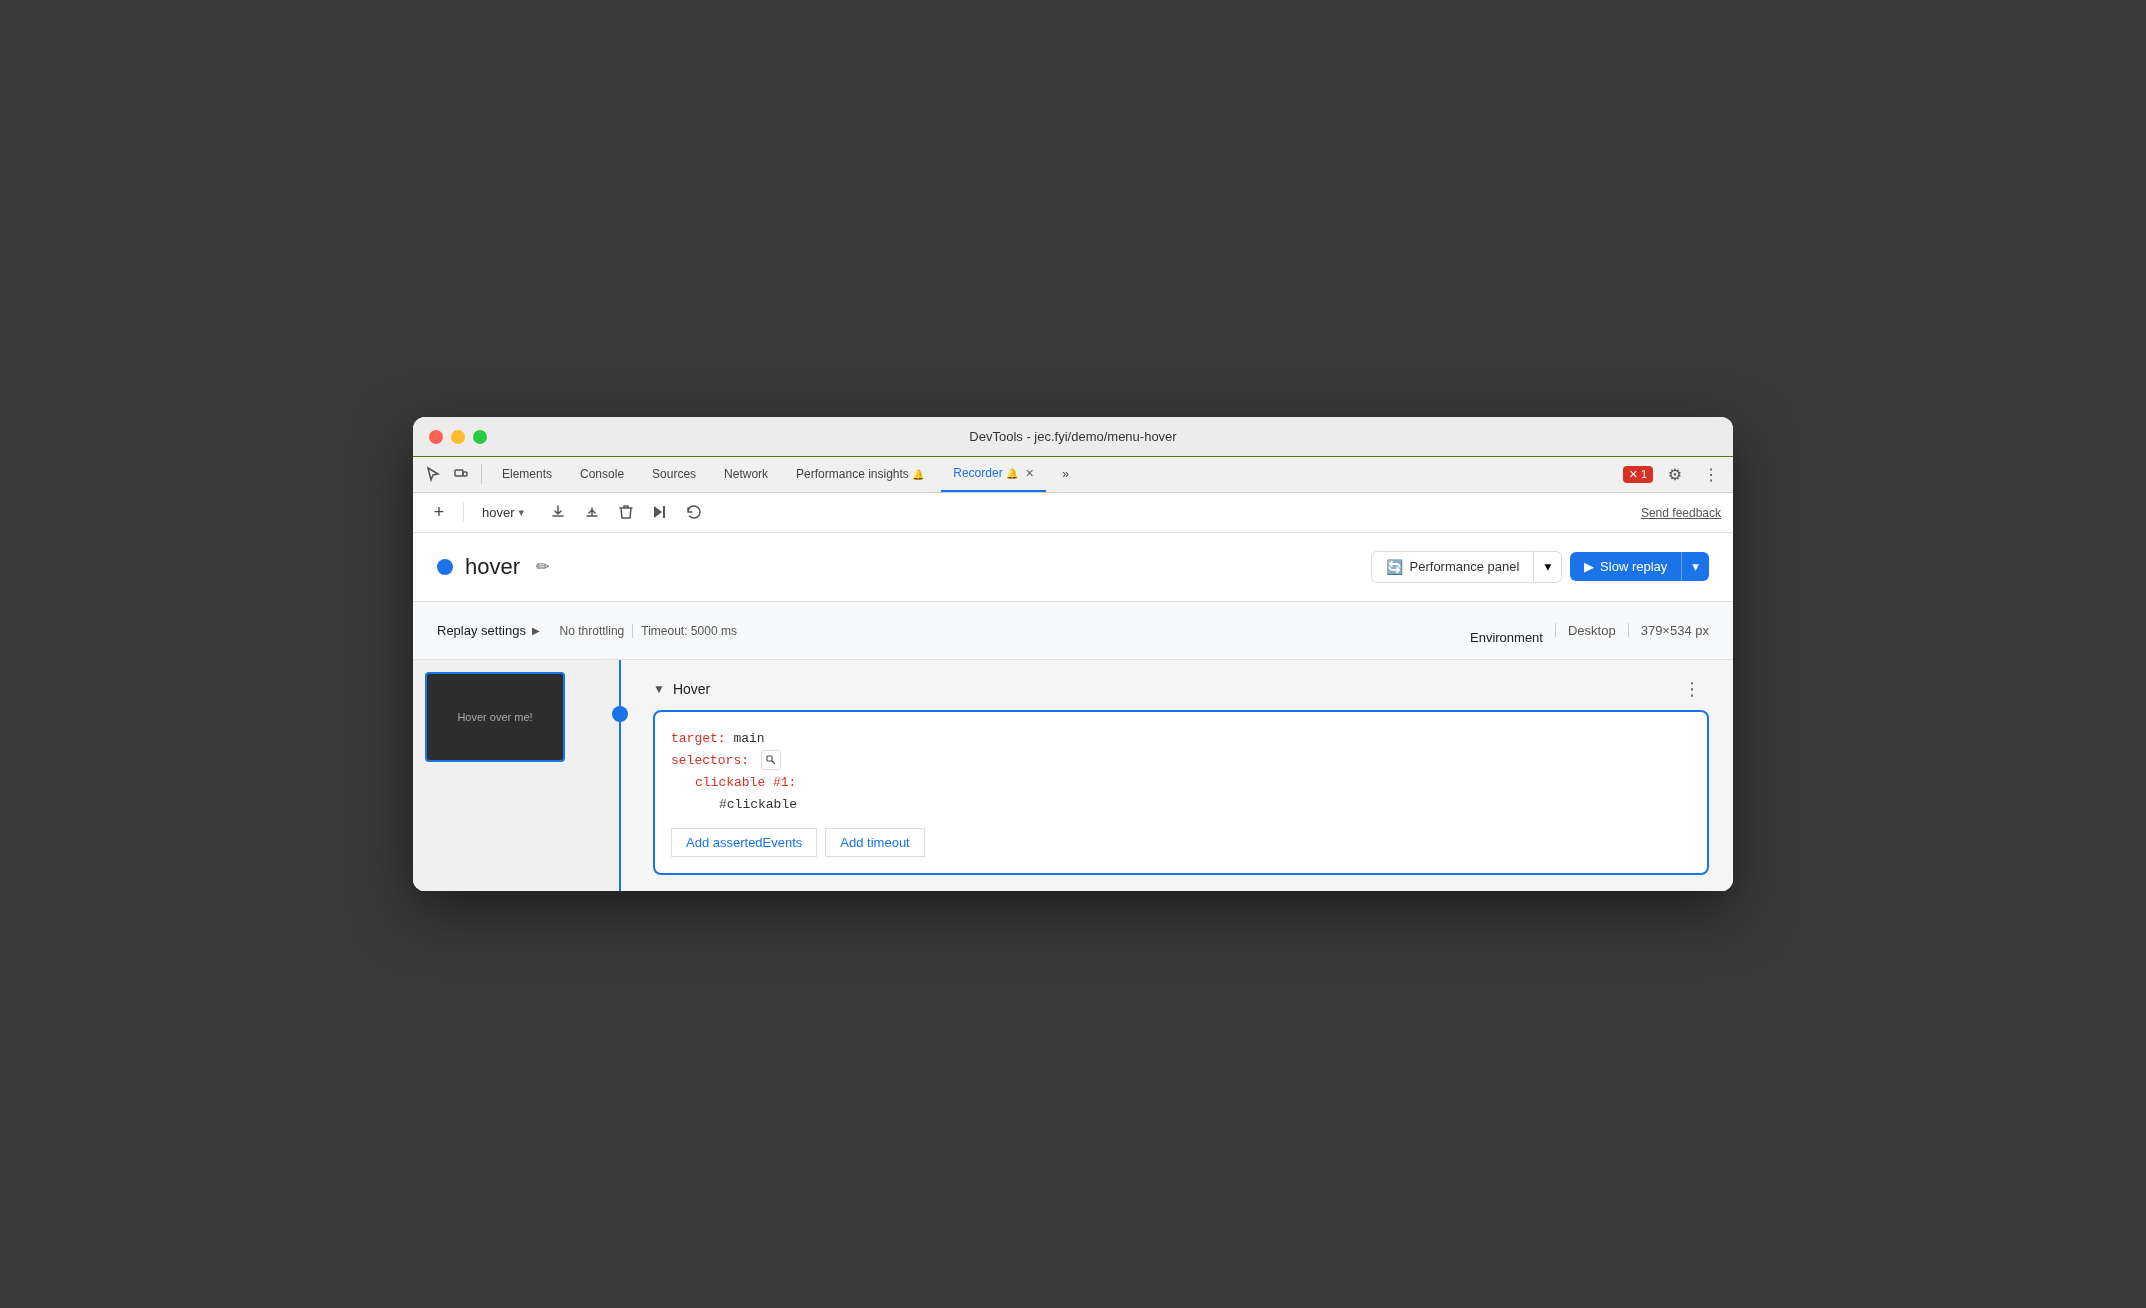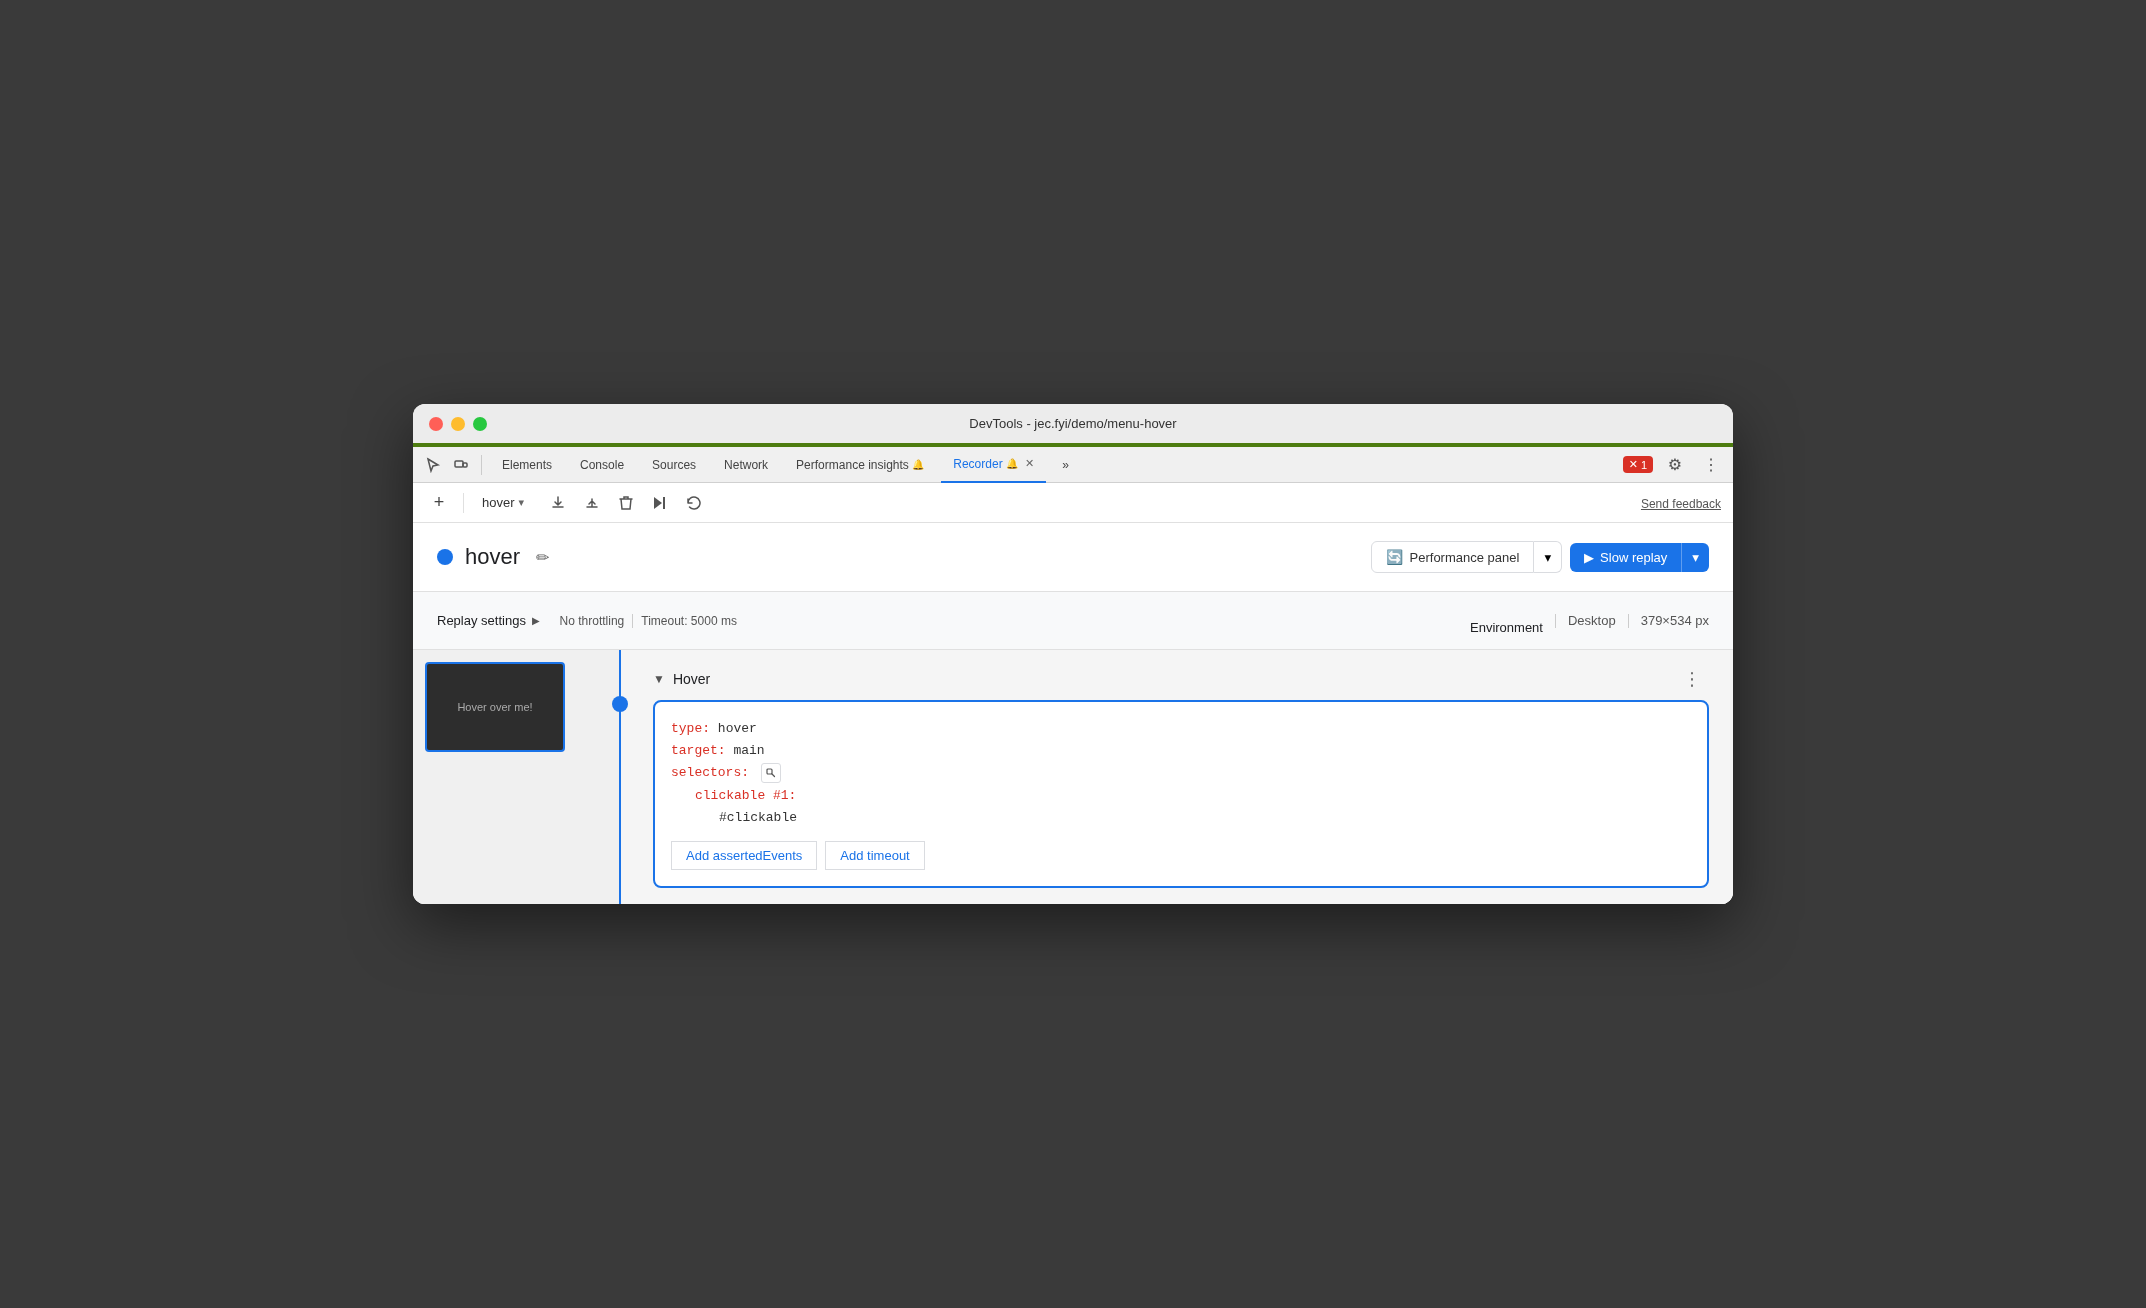--- a/index.html
+++ b/index.html
@@ -14,21 +14,21 @@
     .window {
       width: 1320px;
       background: #f5f5f5;
       border-radius: 12px;
       box-shadow: 0 20px 60px rgba(0,0,0,0.5);
       overflow: hidden;
     }
     
     .title-bar {
       background: #ececec;
-      border-bottom: 4px solid #4d7c0f;
+      border-bottom: 1px solid #4d7c0f;
       padding: 12px 16px;
       display: flex;
       align-items: flex-end;
       justify-content: center;
       position: relative;
     }
     .traffic-lights {
       position: absolute;
       left: 16px;
       display: flex;
@@ -645,24 +645,20 @@
         <div class="step-row">
           <div class="step-content-wrapper">
             <div class="step-header">
               <div class="step-title-area">
                 <span class="step-collapse-btn">▼</span>
                 <span class="step-title">Hover</span>
               </div>
               <span class="step-more-btn">⋮</span>
             </div>
             <div class="step-detail-box">
-              <div class="code-line">
-                <span class="code-key">type:</span>
-                <span class="code-value"> hover</span>
-              </div>
               <div class="code-line">
                 <span class="code-key">target:</span>
                 <span class="code-value"> main</span>
               </div>
               <div class="code-line">
                 <span class="code-key">selectors:</span>
                 <button class="selector-icon-btn">
                   <svg width="10" height="10" viewBox="0 0 10 10">
                       <rect x="1" y="1" width="5" height="5" rx="1" stroke="#555" stroke-width="1.2" fill="none"></rect>
                       <path d="M6 6l2.5 2.5" stroke="#555" stroke-width="1.2" stroke-linecap="round"></path>

